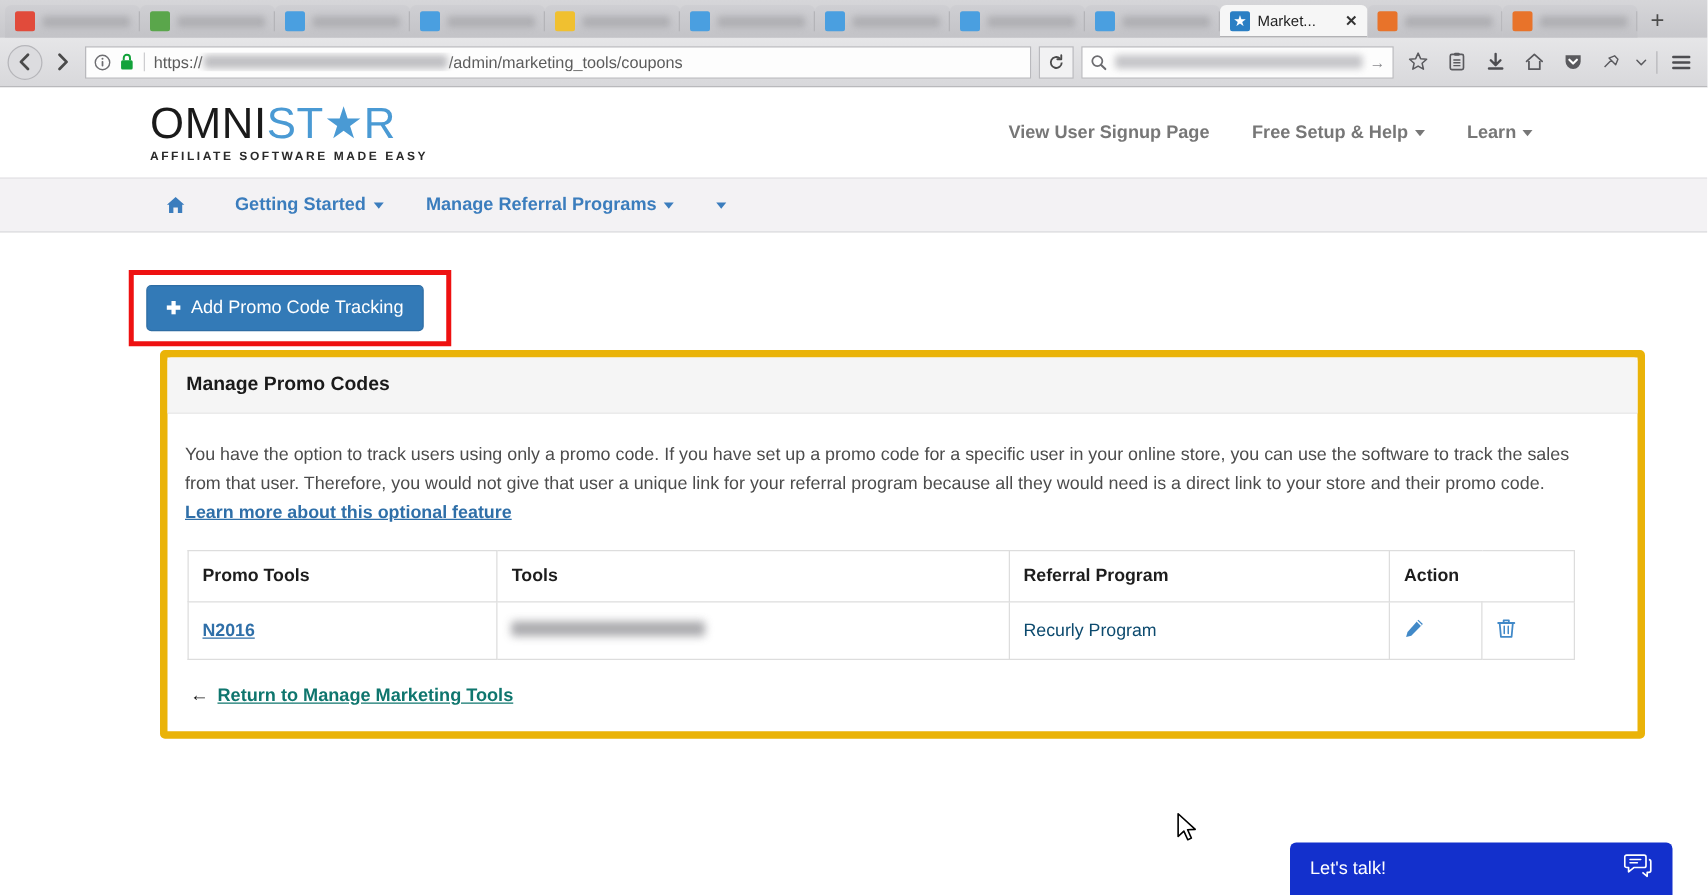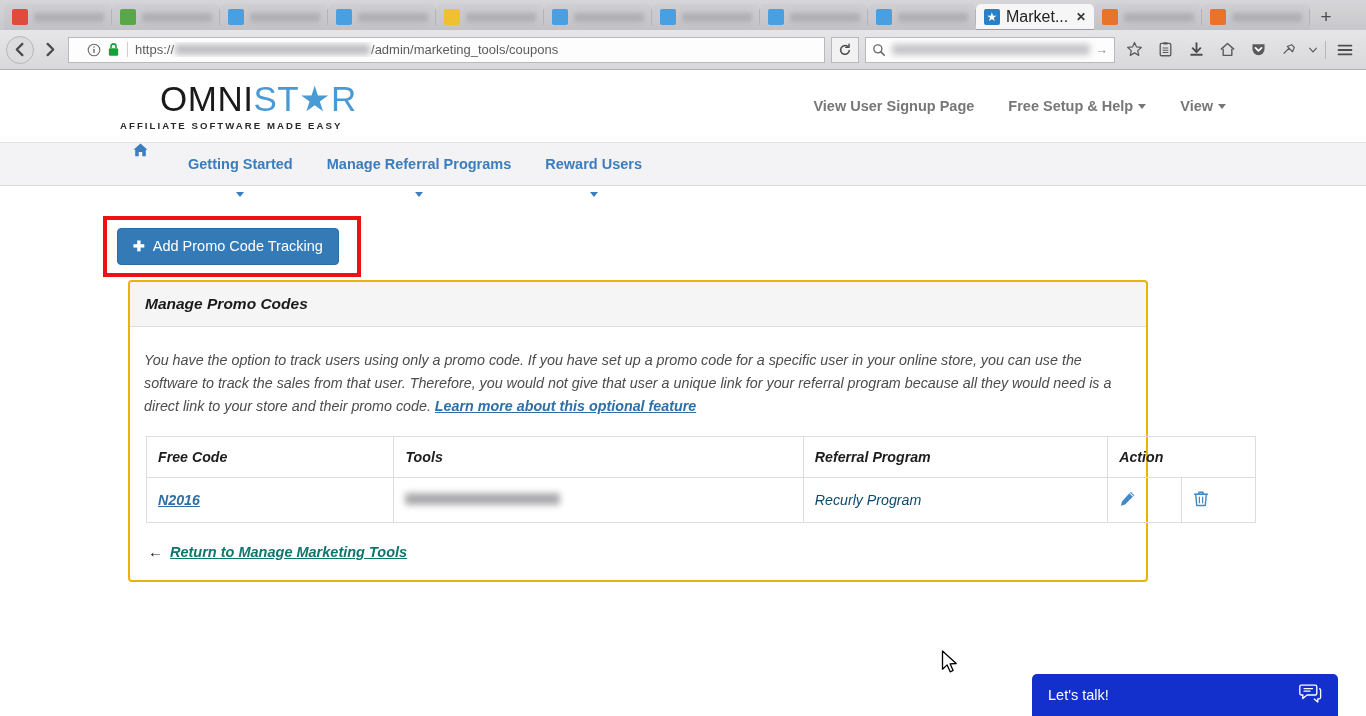--- a/index.html
+++ b/index.html
@@ -61,21 +61,21 @@
   .fav-omnistar::after{
     content:"\2605"; position:absolute; inset:0;
     color:#fff; font-size:12px; line-height:16px; text-align:center;
   }
   .tab-title-blur {
     height: 9px; border-radius: 2px; flex: 1;
     background: #a8a8ac;
     filter: blur(2.4px);
     opacity: .78;
   }
-  .tab-title { font-size: 16px; flex: 1; overflow: hidden; }
+  .tab-title { font-size: 12px; flex: 1; overflow: hidden; }
   .tab-close {
     font-size: 12px; font-weight: bold; color: #333; flex: 0 0 auto;
     line-height: 1;
   }
   #new-tab-btn {
     width: 32px; height: 26px; display:flex; align-items:center;
     justify-content:center; font-size: 19px; color:#4c4c4c; font-weight: 300;
   }
 
   #nav-toolbar {
@@ -96,21 +96,21 @@
     border: 1px solid #b6b6ba; border-radius: 50%;
     width: 28px; height: 28px; background: #dcdcdf;
   }
   #url-bar {
     flex: 1;
     height: 26px;
     background: #fdfdfd;
     border: 1px solid #b9b9bd;
     display: flex; align-items: center;
     margin: 0 6px 0 4px;
-    padding: 0 4px 0 18px;
+    padding: 0 4px 0 6px;
     font-size: 13px;
     color: #5c5c5c;
     min-width: 0;
   }
   #identity-icons { display:flex; align-items:center; gap:6px; padding-right:7px;
     border-right:1px solid #cdcdd0; margin-right:7px; }
   .url-text { white-space: nowrap; overflow: hidden; display:flex; align-items:center; }
   .url-blur {
     display:inline-block; width: 195px; height: 11px; background:#b4b4b8;
     filter: blur(3px); opacity:.85; margin: 0 1px; border-radius:2px;
@@ -146,21 +146,21 @@
   #page { width: 1366px; height: 646px; background:#fff; position: relative; overflow: hidden; }
 
   #site-header {
     height: 72px;
     display: flex; align-items: center;
     padding: 0 140px 0 120px;
     background: #ffffff;
   }
   #logo { display:flex; flex-direction:column; line-height:1; }
   .logo-main { font-size: 35px; font-weight: 400; letter-spacing: 0.5px;
-    font-family: "Liberation Sans", sans-serif; margin-left: 40px; }
+    font-family: "Liberation Sans", sans-serif; }
   .logo-omni { color: #1a1a1a; }
   .logo-star { color: #4a9ad4; }
   .logo-tag { font-size: 9.6px; letter-spacing: 2.05px; color:#2a2a2a;
     font-weight: bold; margin-top: 5px; }
   #header-nav {
     margin-left: auto; display:flex; align-items:flex-start; gap: 34px;
     font-size: 14.5px; font-weight: bold; color: #777;
   }
   #header-nav .hn-item { display:flex; align-items:center; gap:5px; }
   .caret {
@@ -173,41 +173,41 @@
     background: #f3f2f4;
     border-top: 1px solid #e3e2e5;
     border-bottom: 1px solid #dcdbde;
     display:flex; align-items:center;
     padding-left: 122px;
     gap: 0;
   }
   .nav-item {
     display:flex; align-items:center; gap:6px;
     color: #3b7dbd; font-size: 14.5px; font-weight: bold;
-    padding: 0 17px; height: 44px; line-height: 44px; flex-direction: column;
+    padding: 0 17px; height: 44px; line-height: 44px;
   }
   #nav-home { padding-left: 10px; padding-right: 22px; }
 
   #content { padding: 0 100px 0 128px; position: relative; }
 
   #add-promo-wrap {
     position: absolute; left: 103px; top: 30px;
     border: 4px solid #ee1111; background: #fff;
     padding: 8px 18px 8px 10px;
   }
   #add-promo-btn {
     background: #337ab7; color: #fff; border: 1px solid #2e6da4;
     border-radius: 4px; font-size: 14.5px; padding: 9px 15px 10px;
     display:inline-flex; align-items:center; gap: 8px; white-space: nowrap;
   }
   .plus-glyph { font-size: 14px; font-weight: bold; }
 
   #panel {
-    position: absolute; left: 128px; top: 94px; width: 1020px;
-    border: 2px solid #eab308; border-radius: 4px; background:#fff;font-style:italic;
+    position: absolute; left: 128px; top: 94px; width: 1188px;
+    border: 6px solid #eab308; border-radius: 4px; background:#fff;
   }
   #panel-heading {
     background: #f5f5f5; border-bottom: 1px solid #dddddd;
     padding: 13px 15px; border-radius: 3px 3px 0 0;
   }
   #panel-title { font-size: 15.5px; font-weight: bold; color:#1a1a1a; }
   #panel-body { padding: 22px 14px 14px 14px; }
   #promo-desc {
     font-size: 14.3px; line-height: 1.62; color: #4c4c4c; margin: 0 0 18px 0;
     max-width: 1112px;
@@ -418,42 +418,41 @@
 
     <div id="header-nav">
       <div class="hn-item">
         <span>View User Signup Page</span>
       </div>
       <div class="hn-item">
         <span>Free Setup &amp; Help</span>
         <span class="caret"></span>
       </div>
       <div class="hn-item">
-        <span>View</span>
+        <span>Learn</span>
         <span class="caret"></span>
       </div>
     </div>
   </div>
 
   <div id="main-nav">
     <div class="nav-item" id="nav-home">
       <svg width="17" height="16" viewBox="0 0 18 17" aria-hidden="true">
         <path d="M1.6 8.2 L9 1.6 L16.4 8.2 L14.6 8.2 L14.6 15.2 L10.9 15.2 L10.9 10.6 L7.1 10.6 L7.1 15.2 L3.4 15.2 L3.4 8.2 Z" fill="#3b7dbd"></path>
       </svg>
     </div>
     <div class="nav-item">
       <span>Getting Started</span>
       <span class="caret"></span>
     </div>
     <div class="nav-item">
       <span>Manage Referral Programs</span>
       <span class="caret"></span>
     </div>
     <div class="nav-item">
-      <span>Reward Users</span>
       <span class="caret"></span>
     </div>
   </div>
 
   <div id="content">
 
     <div id="add-promo-wrap">
       <div id="add-promo-btn">
         <span class="plus-glyph">✚</span>
         <span>Add Promo Code Tracking</span>
@@ -464,21 +463,21 @@
       <div id="panel-heading">
         <span id="panel-title">Manage Promo Codes</span>
       </div>
 
       <div id="panel-body">
         <p id="promo-desc"><span>You have the option to track users using only a promo code. If you have set up a promo code for a specific user in your online store, you can use the software to track the sales from that user. Therefore, you would not give that user a unique link for your referral program because all they would need is a direct link to your store and their promo code. </span><a id="promo-desc-link" href="#">Learn more about this optional feature</a></p>
 
         <table id="promo-table">
           <thead>
             <tr>
-              <th class="col-promo">Free Code</th>
+              <th class="col-promo">Promo Tools</th>
               <th class="col-user">Tools</th>
               <th class="col-prog">Referral Program</th>
               <th class="col-action" colspan="2">Action</th>
             </tr>
           </thead>
           <tbody>
             <tr>
               <td>
                 <a class="promo-link" href="#">N2016</a>
               </td>

